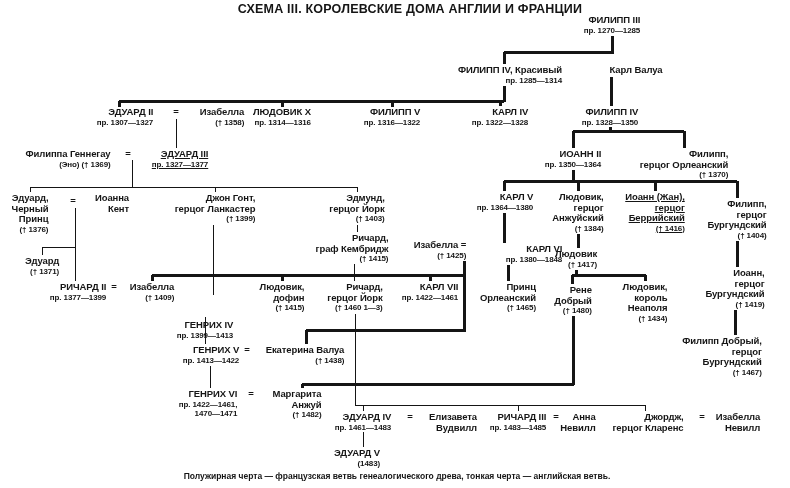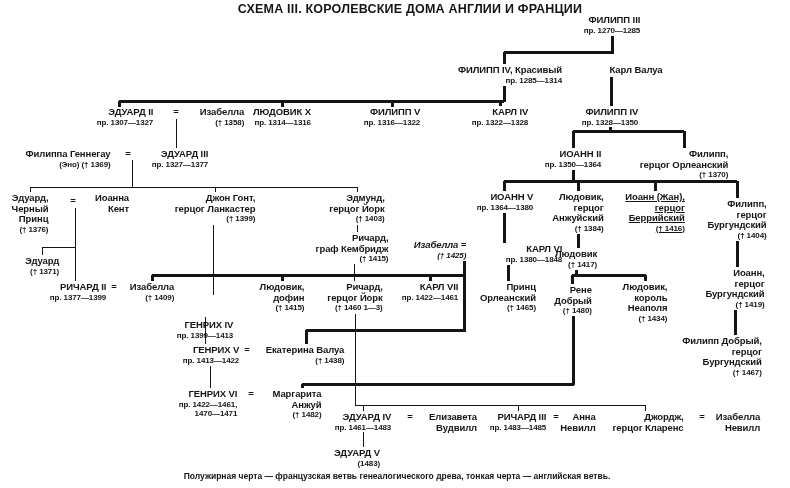--- a/index.html
+++ b/index.html
@@ -123,21 +123,21 @@
       </div>
       <div class="node" style="left: 684px; top: 149px;">
         <div class="nm">Филипп,</div>
         <div class="nm">герцог Орлеанский</div>
         <div class="dt">(† 1370)</div>
       </div>
       <div class="node" style="left: 68px; top: 149px;">
         <div class="nm">Филиппа Геннегау</div>
         <div class="dt">(Эно) († 1369)</div>
       </div>
-      <div class="node" style="left: 180px; top: 149px;">
+      <div class="node" style="left: 180px; top: 149px; text-decoration: underline;">
         <div class="nm">ЭДУАРД III</div>
         <div class="dt">пр. 1327—1377</div>
       </div>
       <div class="node" style="left: 30px; top: 193px;">
         <div class="nm">Эдуард,</div>
         <div class="nm">Черный</div>
         <div class="nm">Принц</div>
         <div class="dt">(† 1376)</div>
       </div>
       <div class="node" style="left: 112px; top: 193px;">
@@ -148,21 +148,21 @@
         <div class="nm">Джон Гонт,</div>
         <div class="nm">герцог Ланкастер</div>
         <div class="dt">(† 1399)</div>
       </div>
       <div class="node" style="left: 357px; top: 193px;">
         <div class="nm">Эдмунд,</div>
         <div class="nm">герцог Йорк</div>
         <div class="dt">(† 1403)</div>
       </div>
       <div class="node" style="left: 505px; top: 192px;">
-        <div class="nm">ИОАНН V</div>
+        <div class="nm">КАРЛ V</div>
         <div class="dt">пр. 1364—1380</div>
       </div>
       <div class="node" style="left: 578px; top: 192px;">
         <div class="nm">Людовик,</div>
         <div class="nm">герцог</div>
         <div class="nm">Анжуйский</div>
         <div class="dt">(† 1384)</div>
       </div>
       <div class="node" style="left: 655px; top: 192px; text-decoration: underline;">
         <div class="nm">Иоанн (Жан),</div>
@@ -174,21 +174,21 @@
         <div class="nm">Филипп,</div>
         <div class="nm">герцог</div>
         <div class="nm">Бургундский</div>
         <div class="dt">(† 1404)</div>
       </div>
       <div class="node" style="left: 352px; top: 233px;">
         <div class="nm">Ричард,</div>
         <div class="nm">граф Кембридж</div>
         <div class="dt">(† 1415)</div>
       </div>
-      <div class="node" style="left: 440px; top: 240px; font-style: italic;">
+      <div class="node" style="left: 440px; top: 240px;">
         <div class="nm">Изабелла =</div>
         <div class="dt">(† 1425)</div>
       </div>
       <div class="node" style="left: 534px; top: 244px;">
         <div class="nm">КАРЛ VI</div>
         <div class="dt">пр. 1380—1848</div>
       </div>
       <div class="node" style="left: 576px; top: 249px;">
         <div class="nm">Людовик</div>
         <div class="dt">(† 1417)</div>

